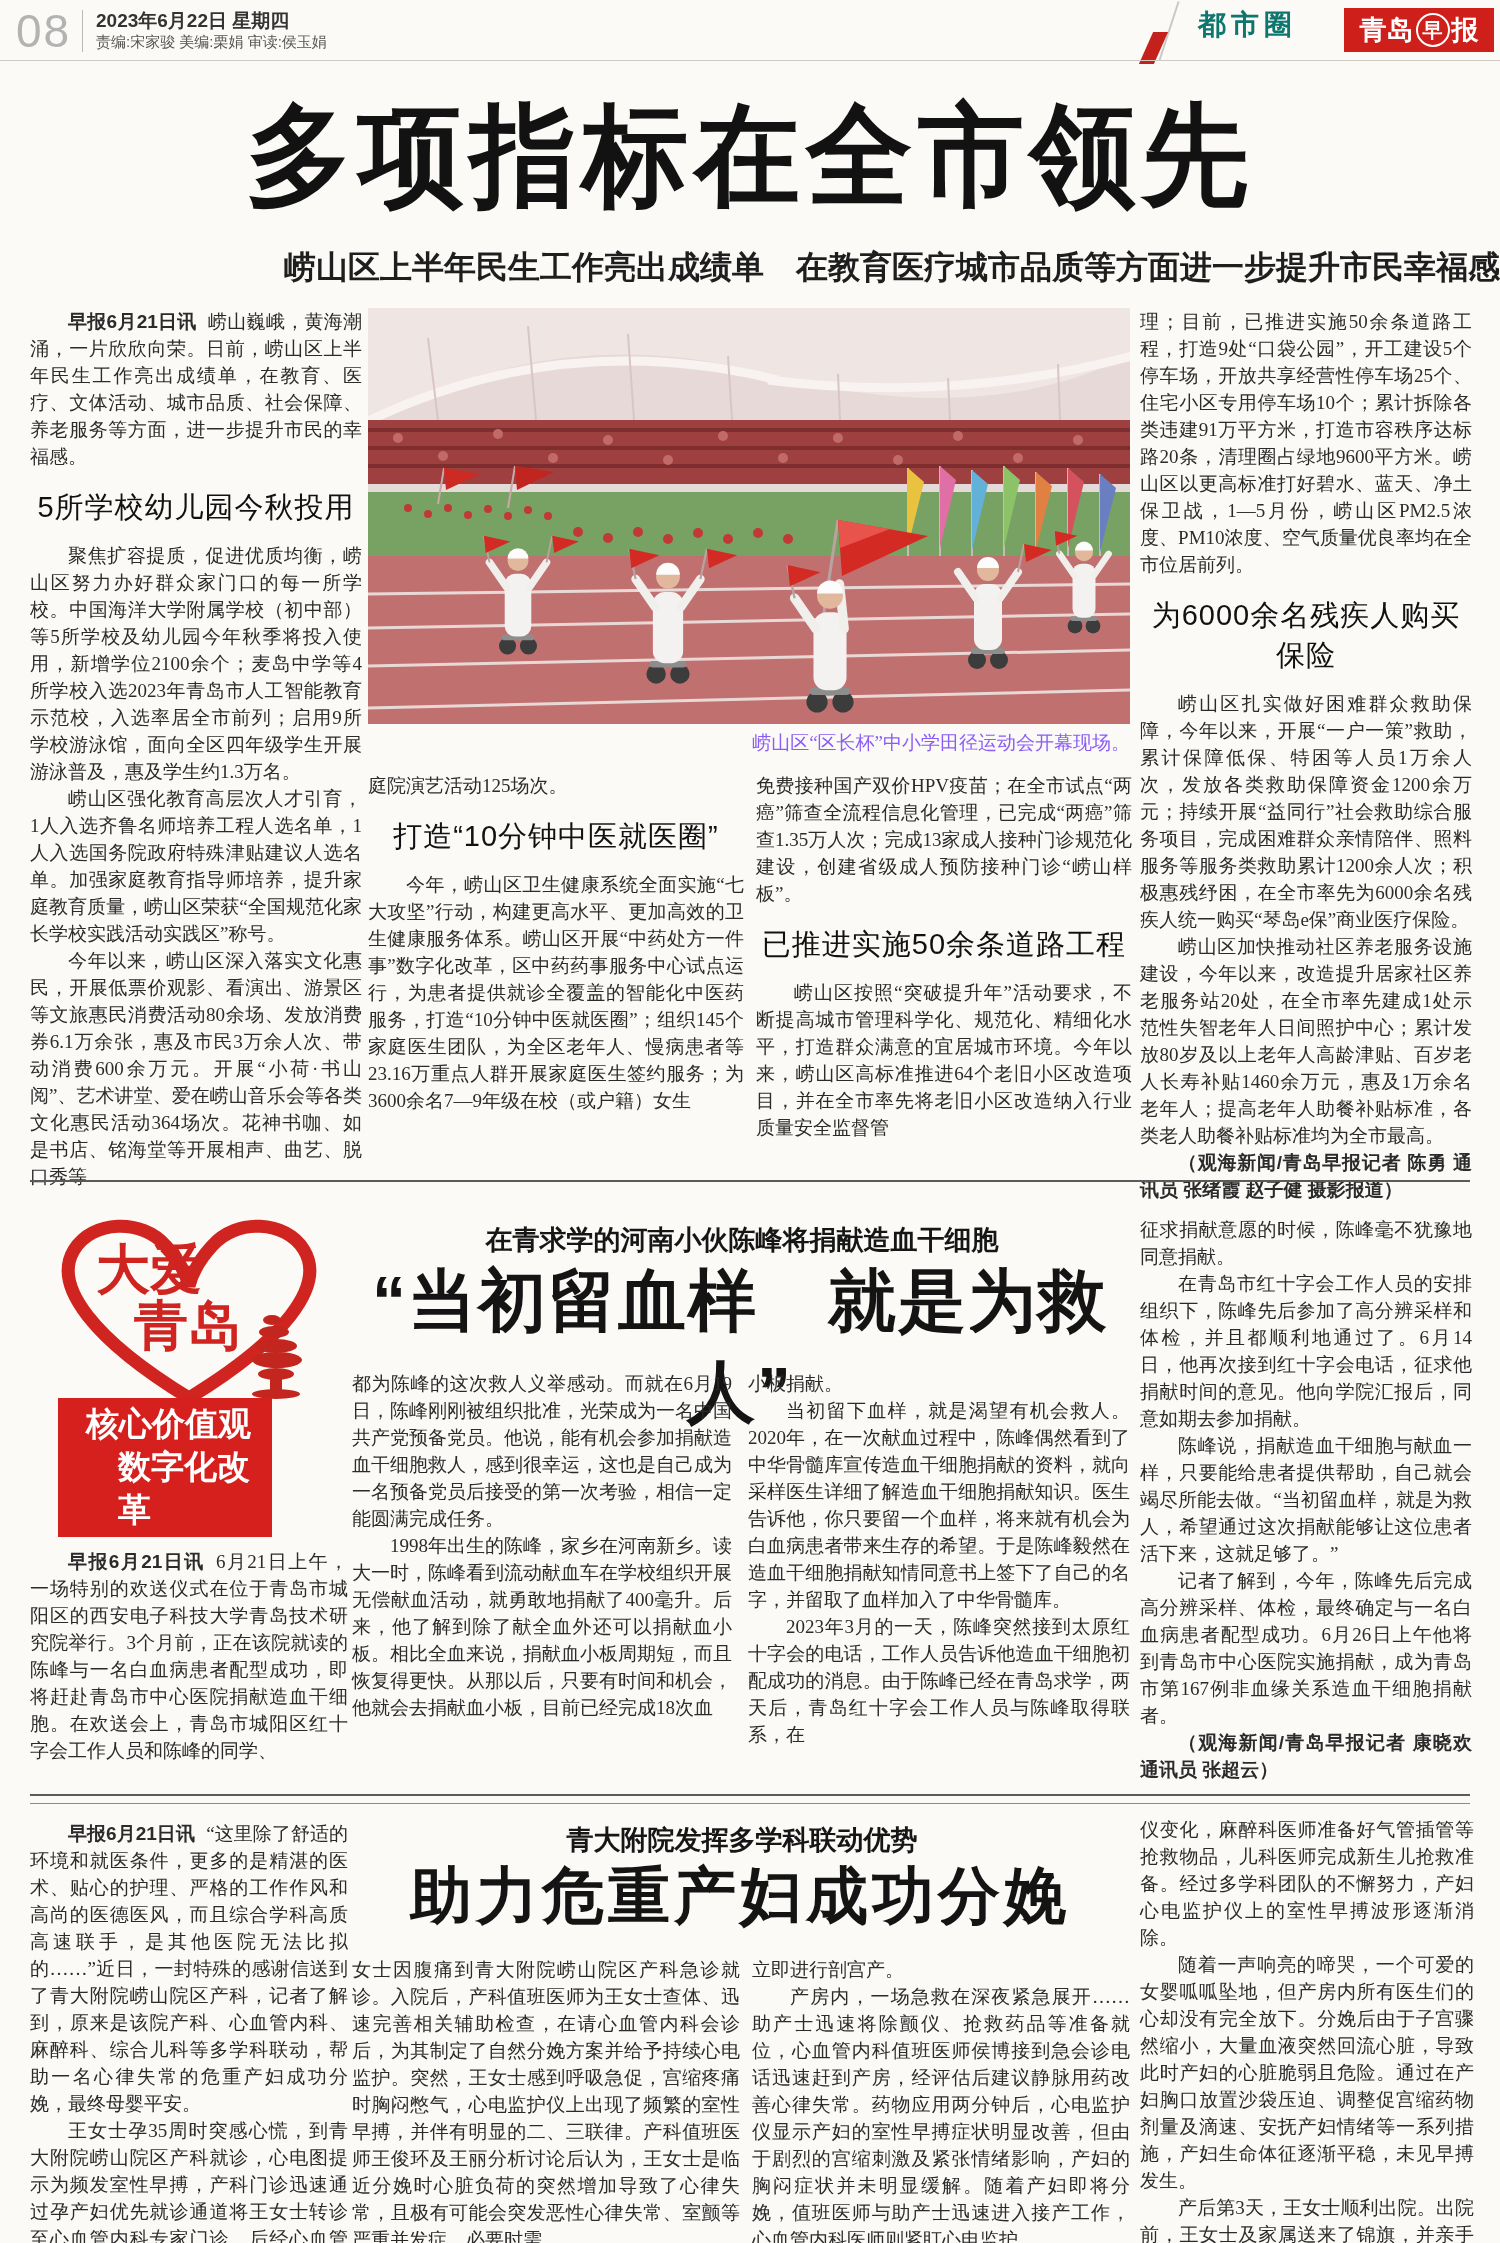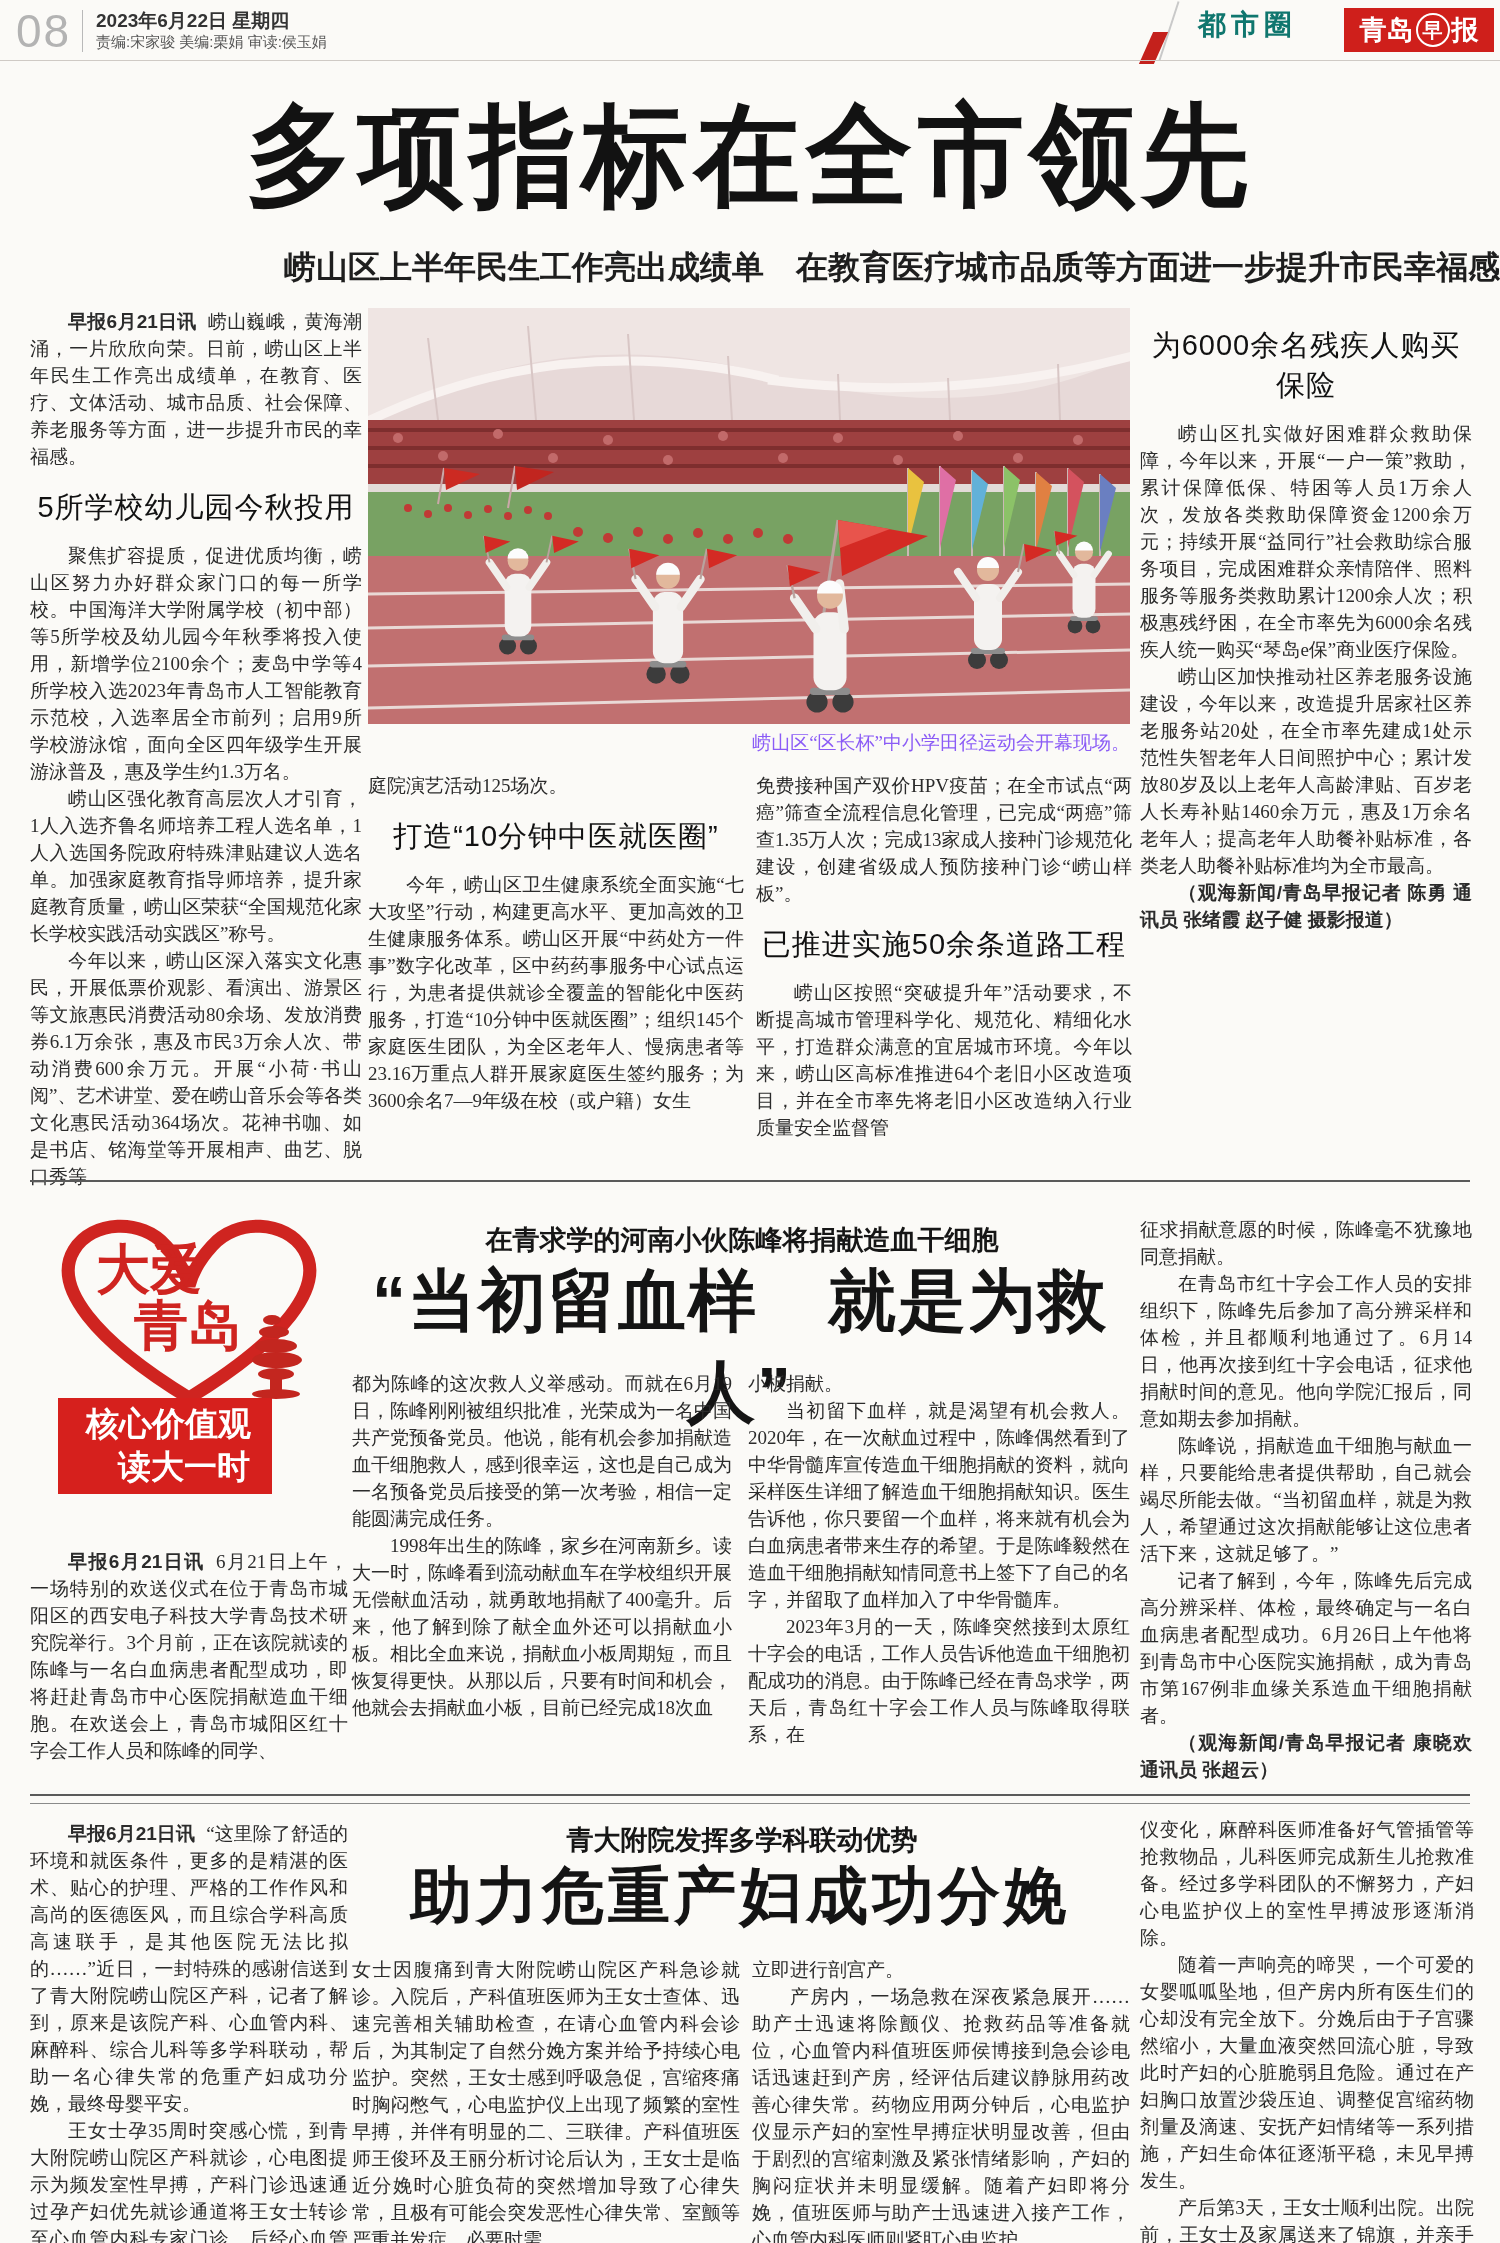--- a/index.html
+++ b/index.html
@@ -242,20 +242,21 @@
     <p class="indent">今年，崂山区卫生健康系统全面实施“七大攻坚”行动，构建更高水平、更加高效的卫生健康服务体系。崂山区开展“中药处方一件事”数字化改革，区中药药事服务中心试点运行，为患者提供就诊全覆盖的智能化中医药服务，打造“10分钟中医就医圈”；组织145个家庭医生团队，为全区老年人、慢病患者等23.16万重点人群开展家庭医生签约服务；为3600余名7—9年级在校（或户籍）女生</p>
   </div>
 
   <div class="abs bt" style="left:756px;top:772px;width:376px;">
     <p>免费接种国产双价HPV疫苗；在全市试点“两癌”筛查全流程信息化管理，已完成“两癌”筛查1.35万人次；完成13家成人接种门诊规范化建设，创建省级成人预防接种门诊“崂山样板”。</p>
     <h3 class="col-head">已推进实施50余条道路工程</h3>
     <p class="indent">崂山区按照“突破提升年”活动要求，不断提高城市管理科学化、规范化、精细化水平，打造群众满意的宜居城市环境。今年以来，崂山区高标准推进64个老旧小区改造项目，并在全市率先将老旧小区改造纳入行业质量安全监督管</p>
   </div>
 
   <div class="abs bt" style="left:1140px;top:308px;width:332px;">
+    <p>理；目前，已推进实施50余条道路工程，打造9处“口袋公园”，开工建设5个停车场，开放共享经营性停车场25个、住宅小区专用停车场10个；累计拆除各类违建91万平方米，打造市容秩序达标路20条，清理圈占绿地9600平方米。崂山区以更高标准打好碧水、蓝天、净土保卫战，1—5月份，崂山区PM2.5浓度、PM10浓度、空气质量优良率均在全市位居前列。</p>
     <h3 class="col-head">为6000余名残疾人购买保险</h3>
     <p class="indent">崂山区扎实做好困难群众救助保障，今年以来，开展“一户一策”救助，累计保障低保、特困等人员1万余人次，发放各类救助保障资金1200余万元；持续开展“益同行”社会救助综合服务项目，完成困难群众亲情陪伴、照料服务等服务类救助累计1200余人次；积极惠残纾困，在全市率先为6000余名残疾人统一购买“琴岛e保”商业医疗保险。</p>
     <p class="indent">崂山区加快推动社区养老服务设施建设，今年以来，改造提升居家社区养老服务站20处，在全市率先建成1处示范性失智老年人日间照护中心；累计发放80岁及以上老年人高龄津贴、百岁老人长寿补贴1460余万元，惠及1万余名老年人；提高老年人助餐补贴标准，各类老人助餐补贴标准均为全市最高。</p>
     <p class="indent byline">（观海新闻/青岛早报记者 陈勇 通讯员 张绪霞 赵子健 摄影报道）</p>
   </div>
 
   <div class="abs divider" style="left:30px;top:1180px;width:1440px;"></div>
 
   <div class="abs" style="left:34px;top:1202px;width:310px;height:210px;">
     <svg width="310" height="210" viewBox="0 0 310 210">
@@ -268,21 +269,21 @@
         <ellipse cx="242" cy="144" rx="21" ry="7"></ellipse>
         <ellipse cx="243" cy="158" rx="25" ry="8"></ellipse>
         <ellipse cx="242" cy="172" rx="18" ry="6"></ellipse>
         <rect x="236" y="176" width="12" height="14"></rect>
         <ellipse cx="242" cy="192" rx="24" ry="5"></ellipse>
       </g>
     </svg>
   </div>
   <div class="abs banner" style="left:58px;top:1398px;width:214px;">
     <div class="l1">核心价值观</div>
-    <div class="l2">读大一时</div>
+    <div class="l2">数字化改革</div>
   </div>
 
   <div class="abs kicker" style="left:352px;top:1222px;width:780px;">在青求学的河南小伙陈峰将捐献造血干细胞</div>
   <div class="abs title2" style="left:340px;top:1256px;width:800px;">“当初留血样　就是为救人”</div>
 
   <div class="abs bt" style="left:30px;top:1548px;width:318px;">
     <p class="indent"><b class="lead-prefix">早报6月21日讯</b><span>6月21日上午，一场特别的欢送仪式在位于青岛市城阳区的西安电子科技大学青岛技术研究院举行。3个月前，正在该院就读的陈峰与一名白血病患者配型成功，即将赶赴青岛市中心医院捐献造血干细胞。在欢送会上，青岛市城阳区红十字会工作人员和陈峰的同学、</span></p>
   </div>
 
   <div class="abs bt" style="left:352px;top:1370px;width:380px;">

